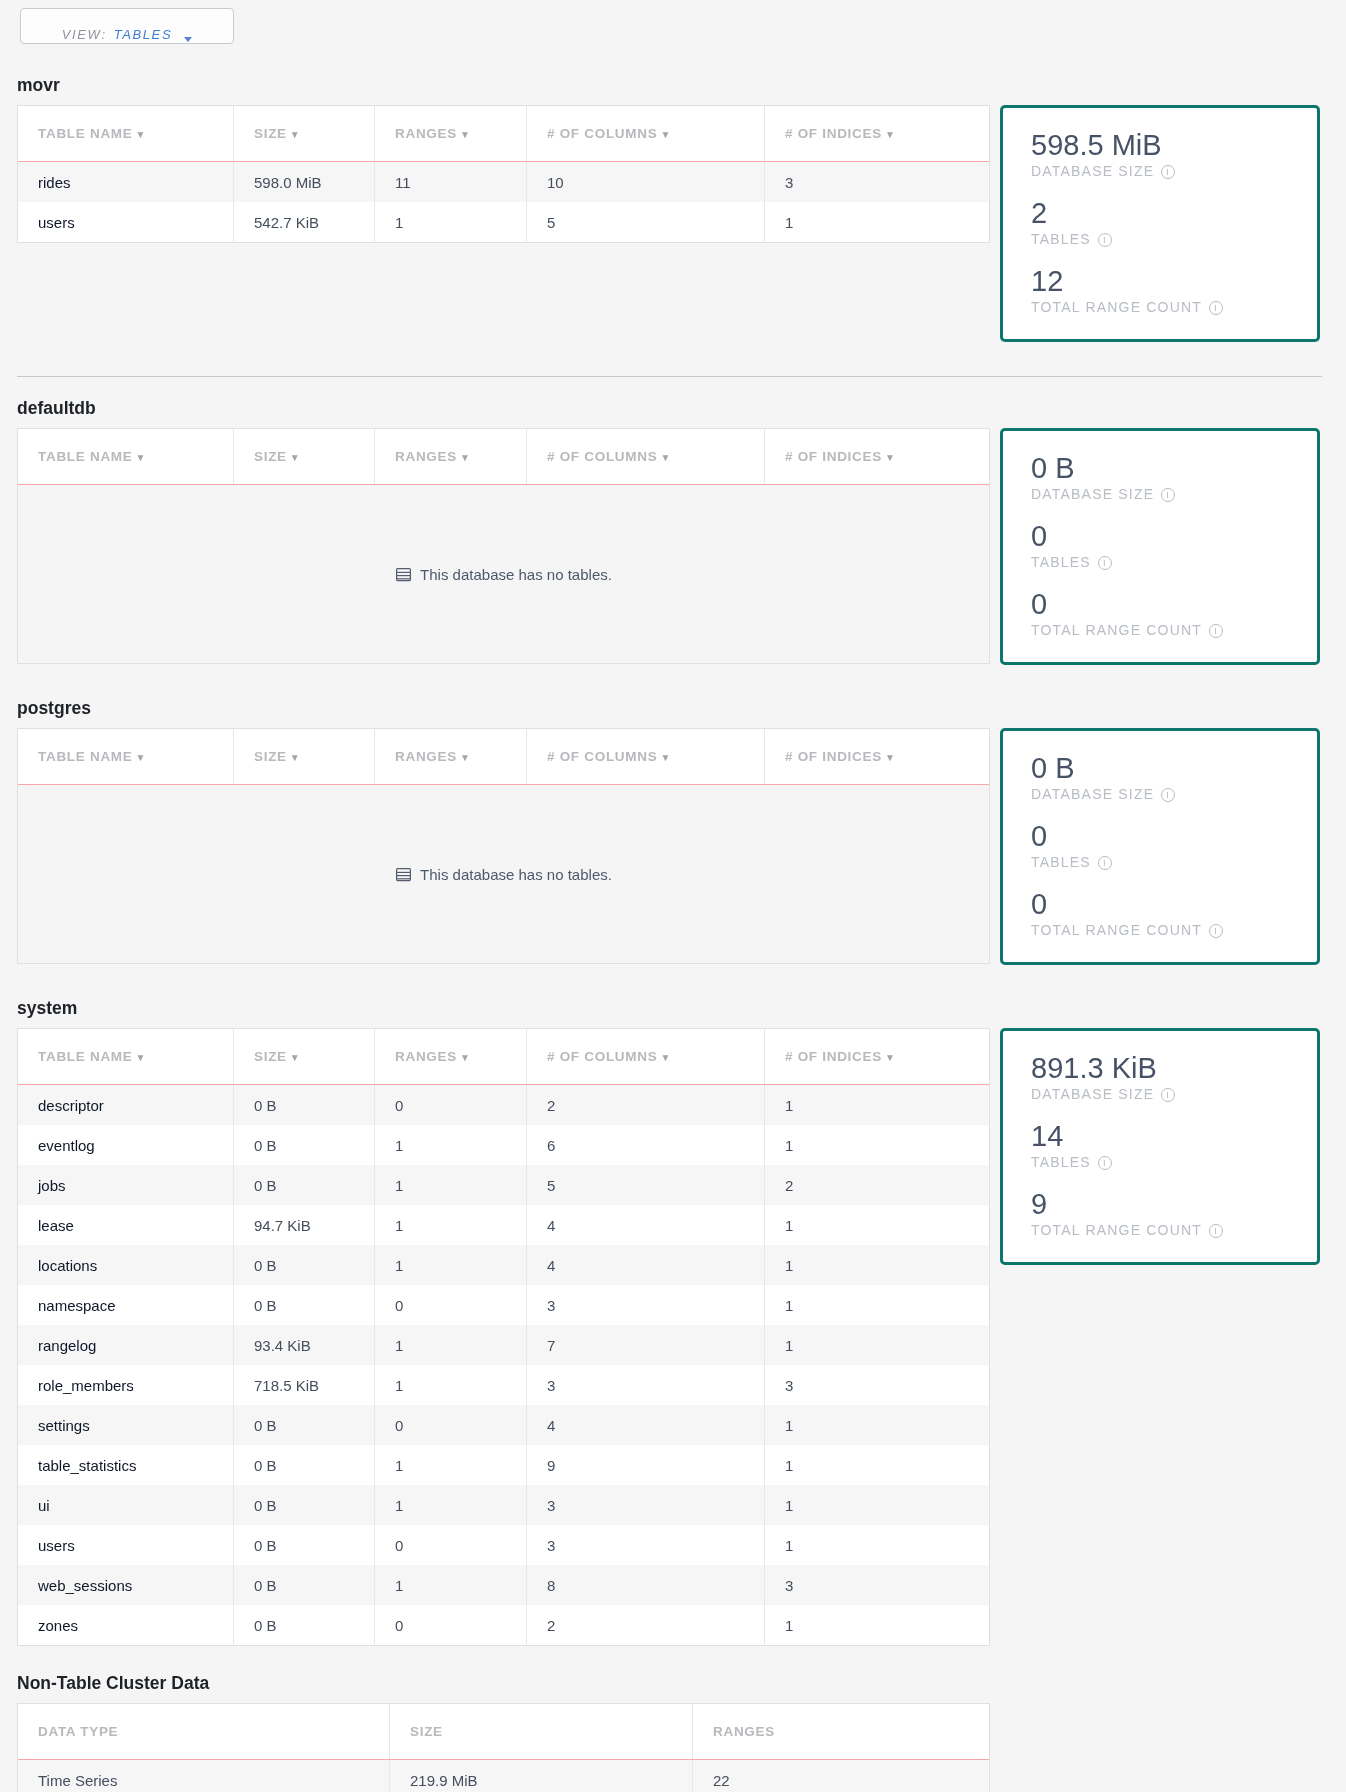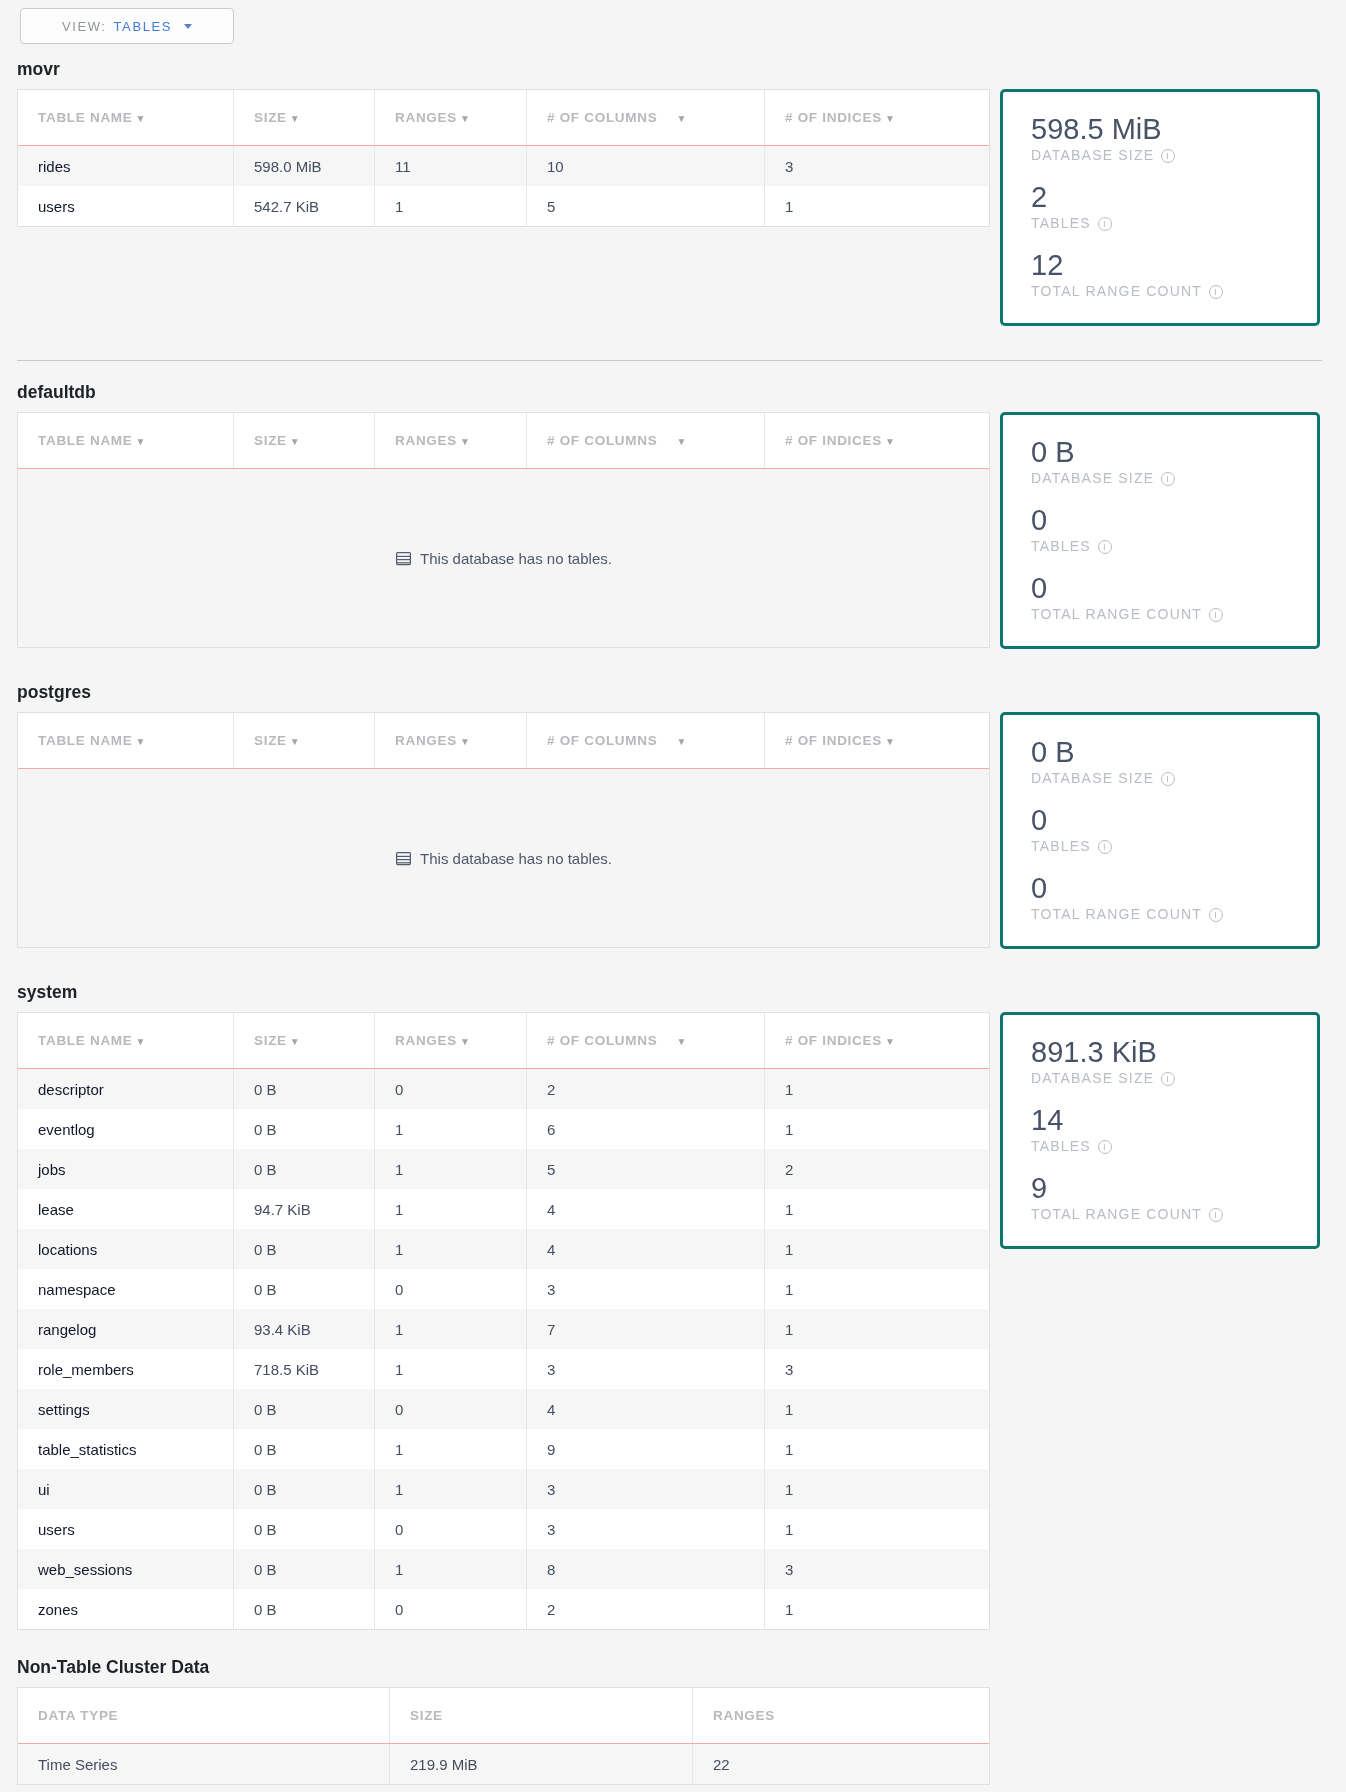--- a/index.html
+++ b/index.html
@@ -7,38 +7,38 @@
   body {
     width:1346px; height:1792px; overflow:hidden;
     background:#f5f5f6;
     font-family:"Liberation Sans","DejaVu Sans",sans-serif;
     padding:8px 0 0 17px;
     color:#454e5d;
   }
 
   
   .view-btn {
-    display:inline-flex; align-items:center; justify-content:center;
+    display:inline-flex; align-items:flex-end; justify-content:center;
     margin-left:3px; width:214px; height:36px;
     background:#fdfdfe; border:1px solid #c8ccd2; border-radius:4px;
-    font-size:13px; letter-spacing:1.6px; cursor:pointer;
+    font-size:13px; letter-spacing:1.6px; cursor:pointer;font-style:italic;
   }
   .view-btn .view-label { color:#909599; margin-right:7px; }
   .view-btn .view-value { color:#3f7bd8; }
   .caret-down {
     display:inline-block; margin-left:12px; width:0; height:0;
     border-left:4px solid transparent; border-right:4px solid transparent;
     border-top:5px solid #5b7fd0;
   }
 
   h2.db-title, h2.nt-title {
     font-size:17.5px; line-height:22px; font-weight:700; color:#1e2227;
     margin:32px 0 9px 0;
   }
-  #db-sections .db-section:first-child h2.db-title { margin-top:14px; }
+  #db-sections .db-section:first-child h2.db-title { margin-top:30px; }
   .nt-section h2.nt-title { margin-top:26px; }
 
   hr.section-divider {
     border:0; border-top:1px solid #c8c9cb; width:1305px;
     margin:34px 0 -12px 0;
   }
 
   .db-body { display:flex; align-items:flex-start; }
 
   
@@ -53,21 +53,21 @@
     cursor:pointer;
   }
   .th + .th, .td + .td { border-left:1px solid #e6e7e9; }
   .sort-icon { font-size:10px; color:#a3a5a8; margin-left:3px; padding-top:1px; }
 
   .tr { display:flex; height:40px; }
   .tr:nth-child(odd) { background:#f6f6f7; }
   .td { display:flex; align-items:center; padding-left:20px; font-size:15px; color:#454e5d; }
 
   .col-name { width:215px; } .col-size { width:141px; } .col-ranges { width:152px; }
-  .col-cols { width:238px;gap:16px; } .col-idx { flex:1; }
+  .col-cols { width:238px; } .col-idx { flex:1; }
 
   .tbl-link { color:#0f172a; text-decoration:none; }
 
   .tbody.empty {
     height:178px; display:flex; align-items:center; justify-content:center;
     background:#f5f5f6;
   }
   .empty-state { display:flex; align-items:center; color:#4e586b; font-size:15px; }
   .empty-state svg { margin-right:8px; display:block; }
 

